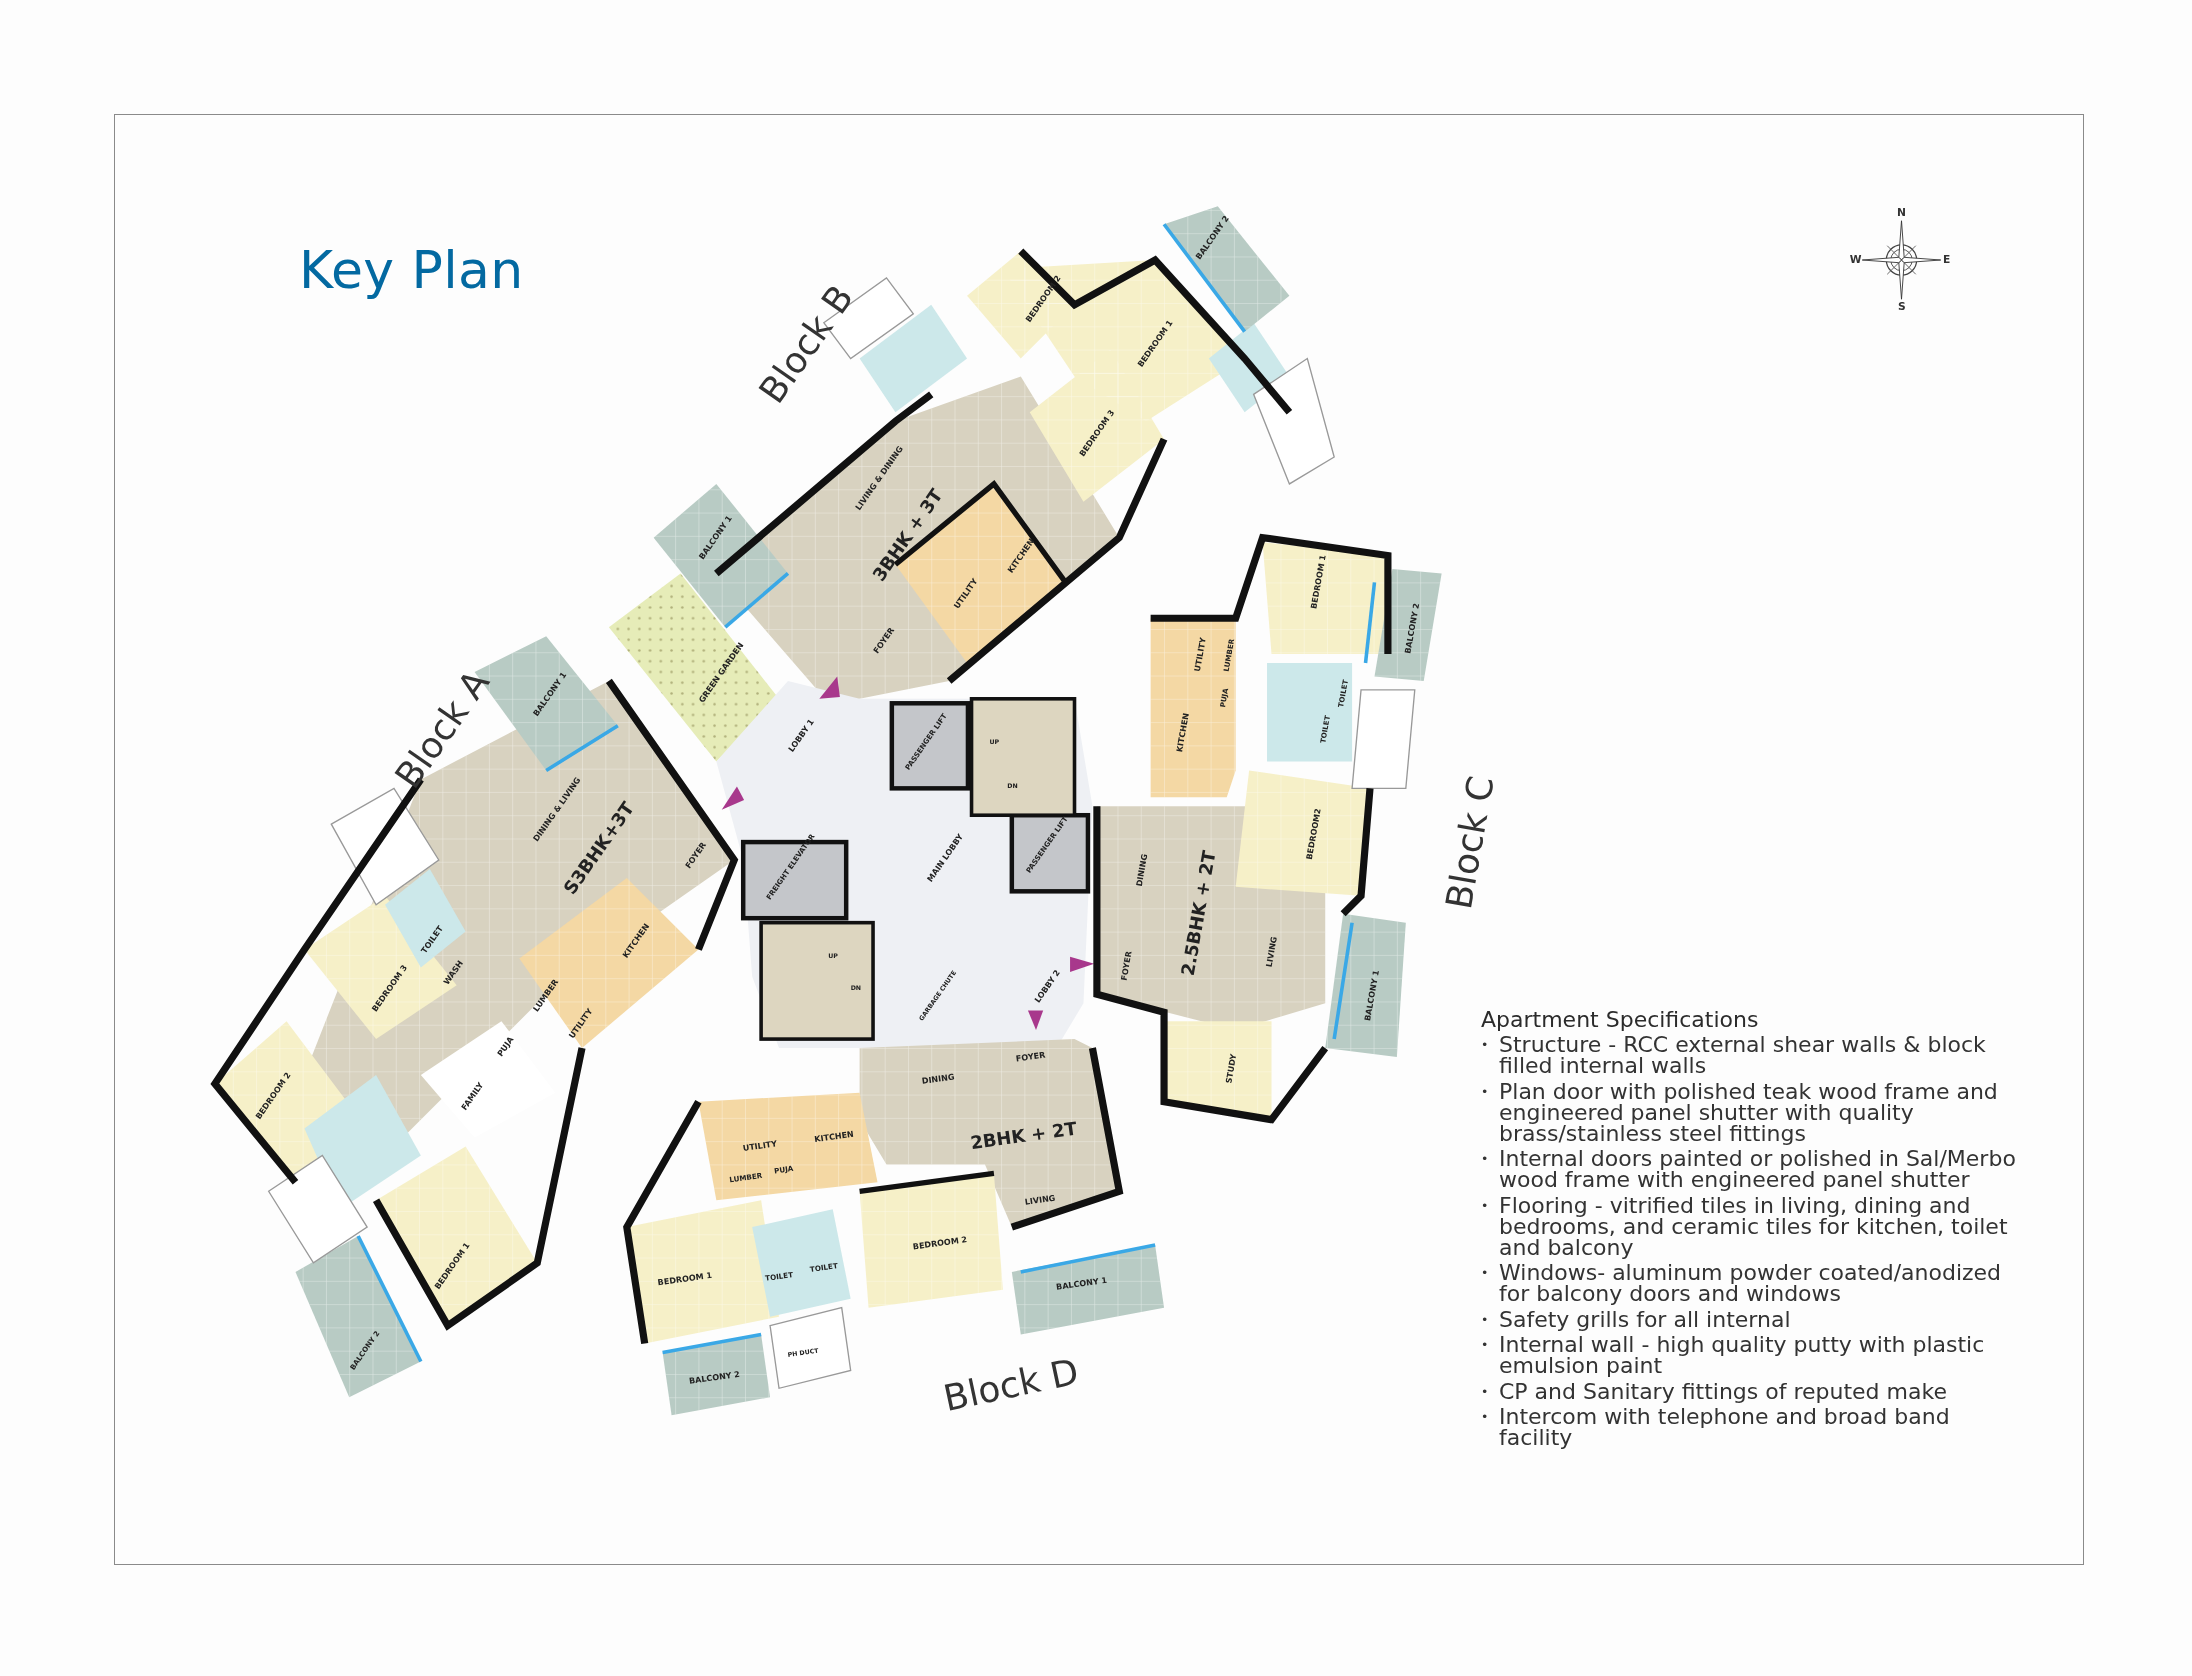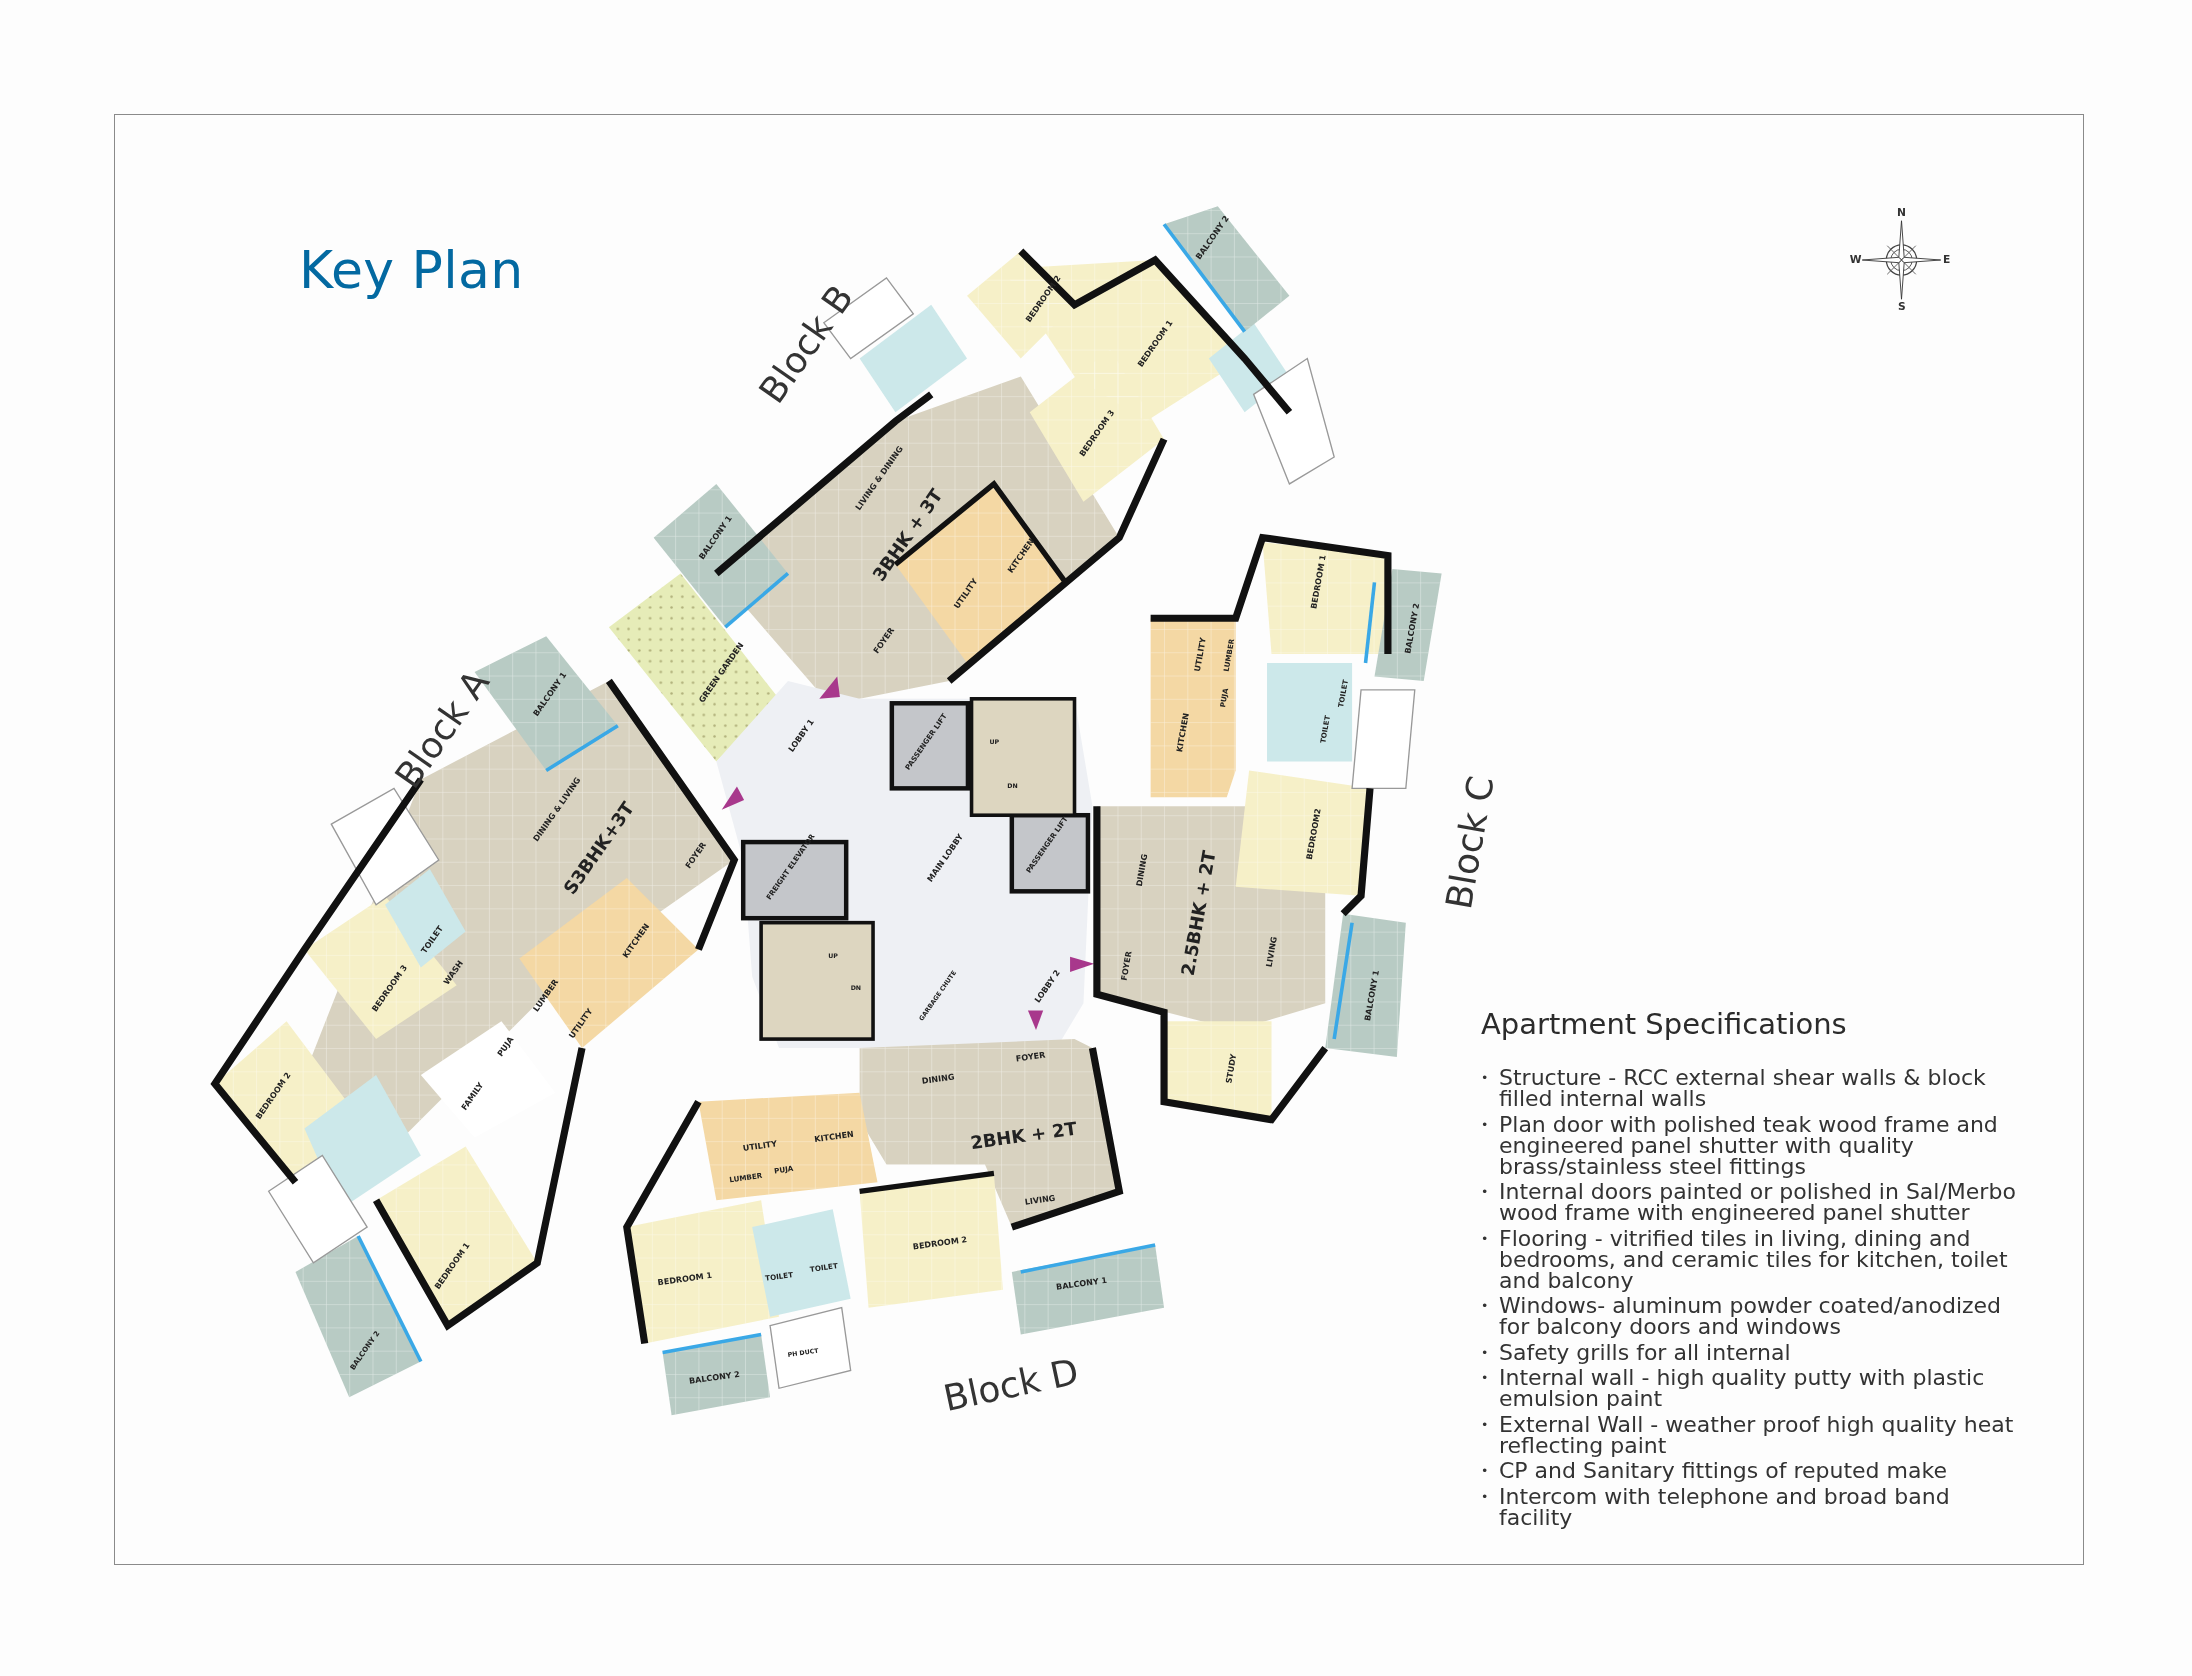--- a/index.html
+++ b/index.html
@@ -2,21 +2,21 @@
 <html style="font-size:14.3px"><head>
 <meta charset="utf-8">
 <style>
   html,body{margin:0;padding:0;background:#fdfdfd;}
   body{width:2192px;height:1677px;position:relative;overflow:hidden;font-family:"DejaVu Sans",sans-serif;color:#2b2b2b;}
   .frame{position:absolute;left:114px;top:114px;width:1970px;height:1451px;border:1.3px solid #8a8a8a;background:#fdfdfd;box-sizing:border-box;}
   .title{position:absolute;left:299px;top:240px;font-size:52px;font-weight:400;color:#0369a1;letter-spacing:0.4px;}
   .plan{position:absolute;left:0;top:0;width:2192px;height:1677px;}
   .block-label{position:absolute;font-size:36px;color:#333;white-space:nowrap;transform-origin:left top;}
   .specs{position:absolute;left:1481px;top:1007px;width:537px;}
-  .specs h2{margin:0 0 26px 0;font-size:29px;font-weight:400;color:#2b2b2b;}
+  .specs h2{margin:0 0 2px 0;font-size:22px;font-weight:400;color:#2b2b2b;}
   .specs ul{list-style:none;margin:0;padding:0;}
   .specs li{position:relative;padding-left:18px;font-size:22px;line-height:21px;margin-bottom:4.5px;color:#333;}
   .specs li::before{content:"•";position:absolute;left:0;top:0;font-size:12.5px;}
   .compass{position:absolute;left:1848px;top:210px;width:107px;height:100px;}
   .compass .lbl{position:absolute;font-size:10.7px;color:#333;font-weight:bold;}
   svg text{font-family:"DejaVu Sans",sans-serif;font-weight:bold;fill:#222;}
 </style>
 </head>
 <body>
 
@@ -255,18 +255,17 @@
 <div class="specs">
   <h2>Apartment Specifications</h2>
   <ul>
     <li>Structure - RCC external shear walls &amp; block filled internal walls</li>
     <li>Plan door with polished teak wood frame and engineered panel shutter with quality brass/stainless steel fittings</li>
     <li>Internal doors painted or polished in Sal/Merbo wood frame with engineered panel shutter</li>
     <li>Flooring - vitrified tiles in living, dining and bedrooms, and ceramic tiles for kitchen, toilet and balcony</li>
     <li>Windows- aluminum powder coated/anodized for balcony doors and windows</li>
     <li>Safety grills for all internal</li>
     <li>Internal wall - high quality putty with plastic emulsion paint</li>
-    <li>External Wall - weather proof high quality heat reflecting paint</li>
     <li>CP and Sanitary fittings of reputed make</li>
     <li>Intercom with telephone and broad band facility</li>
   </ul>
 </div>
 
 
 </body></html>

